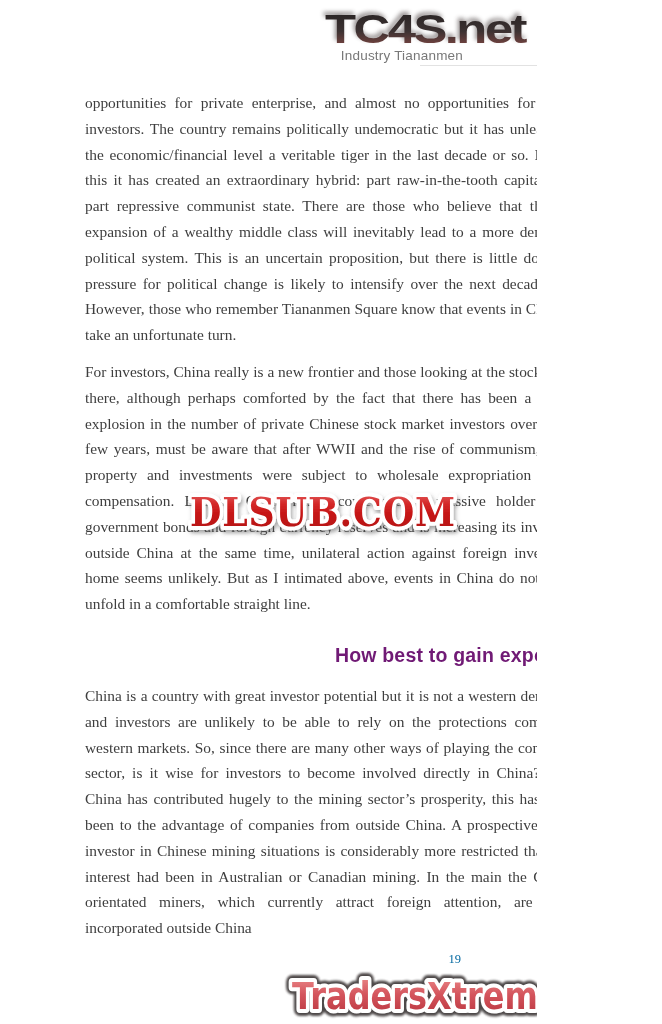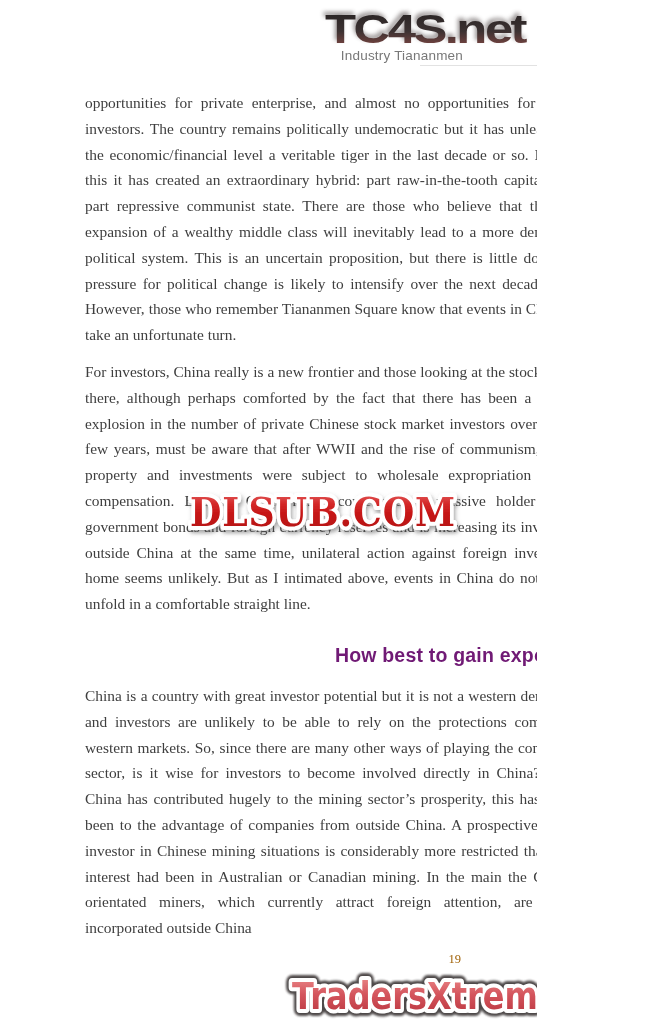--- a/index.html
+++ b/index.html
@@ -35,21 +35,21 @@
     font-weight:700;
     font-size:19.5px;line-height:22px;
     color:#701a75;letter-spacing:.2px;
     text-align:right;
   }
   
   .watermark{position:absolute;left:182px;top:484px;width:284px;height:58px;}
   
   .page-number{
     position:absolute;top:952px;right:76px;
-    font-size:12.5px;color:#a16207;
+    font-size:12.5px;color:#0369a1;
   }
   .footer-logo{position:absolute;left:284px;top:970px;width:372px;height:52px;}
 </style>
 </head>
 <body>
 
 <div class="page">
 
   <svg class="header-logo" viewBox="0 0 210 50">
     <defs>

